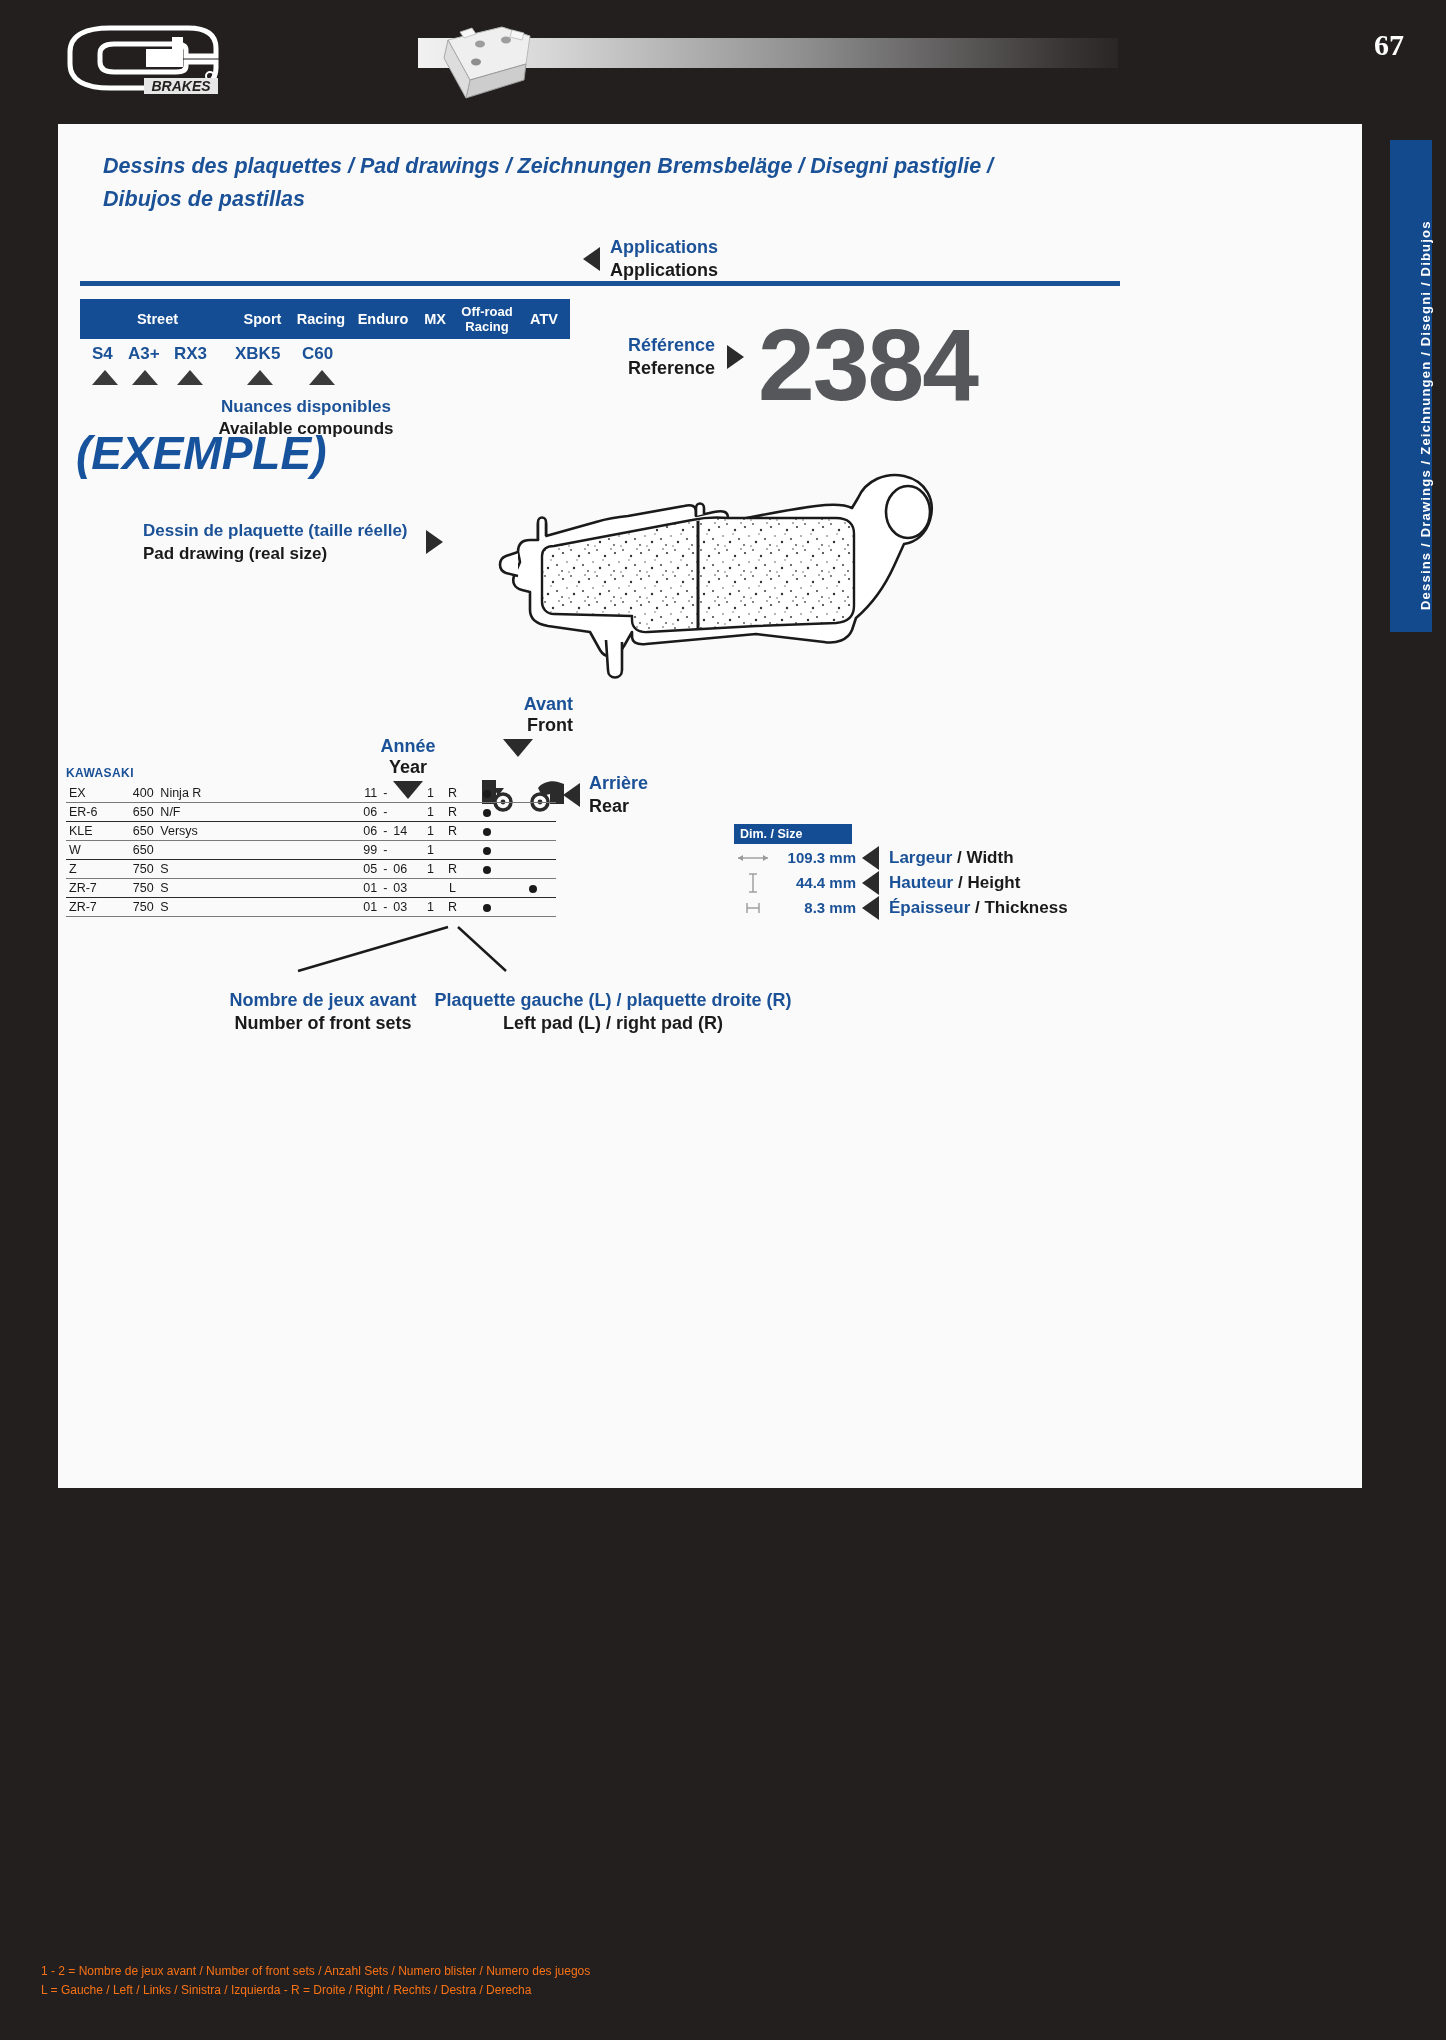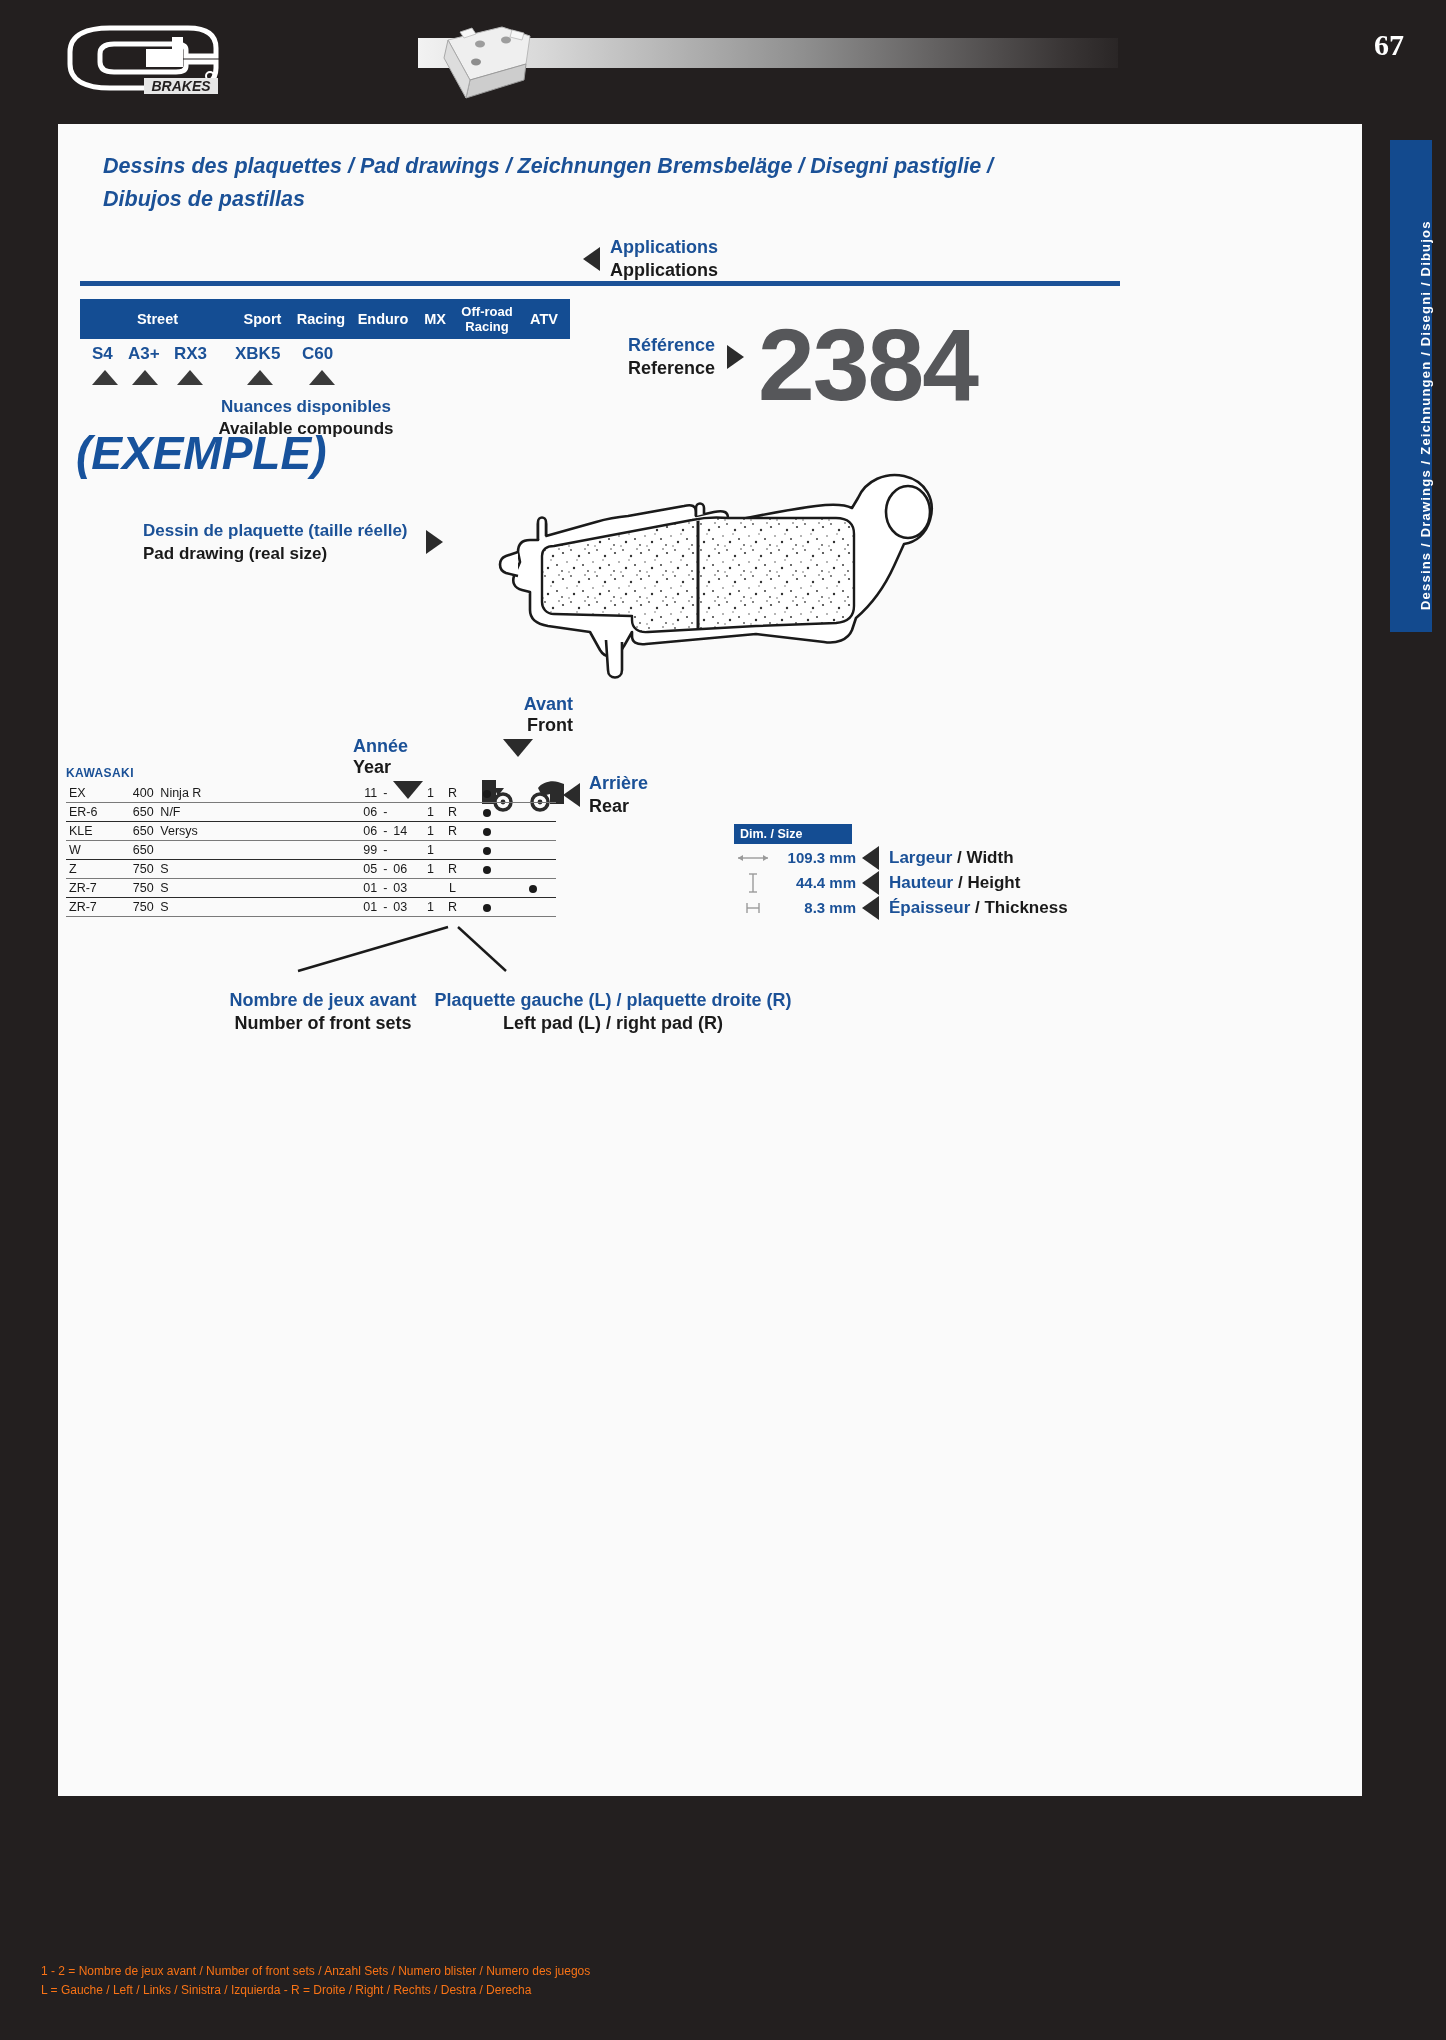--- a/index.html
+++ b/index.html
@@ -26,21 +26,21 @@
   }
   #padphoto { position:absolute; left:440px; top:22px; width:110px; height:80px; }
   #pagenum {
     position:absolute; right:42px; top:28px;
     color:#ffffff; font-size:30px; font-weight:bold;
     font-family:"Liberation Serif", serif;
   }
 
   
   #page {
-    position:absolute; left:58px; top:124px; width:1304px; height:1672px;
+    position:absolute; left:58px; top:124px; width:1304px; height:1364px;
     background:#fafafa;
   }
 
   
   #sidetab {
     position:absolute; left:1390px; top:140px; width:42px; height:492px;
     background:#134a8e;
   }
   #sidetab span {
     position:absolute;
@@ -139,21 +139,21 @@
   }
 
   
   #padlabel { position:absolute; left:85px; top:395px; }
 
   
   #paddrawing { position:absolute; left:398px; top:320px; width:600px; height:250px; }
 
   
   #avant { position:absolute; left:405px; top:570px; text-align:right; width:110px; }
-  #annee { position:absolute; left:295px; top:612px; width:110px; }
+  #annee { position:absolute; left:295px; top:612px; text-align:center; width:110px; }
   #arriere { position:absolute; left:505px; top:648px; }
   #bikeicons { position:absolute; left:418px; top:650px; width:110px; height:40px; }
 
   
   #apptable { position:absolute; left:8px; top:642px; width:490px; }
   #brandname {
     position:absolute; left:0; top:0;
     color:#1b5197; font-size:12px; font-weight:bold; letter-spacing:.4px;
   }
   #apptable table { border-collapse:collapse; width:490px; margin-top:18px; }

